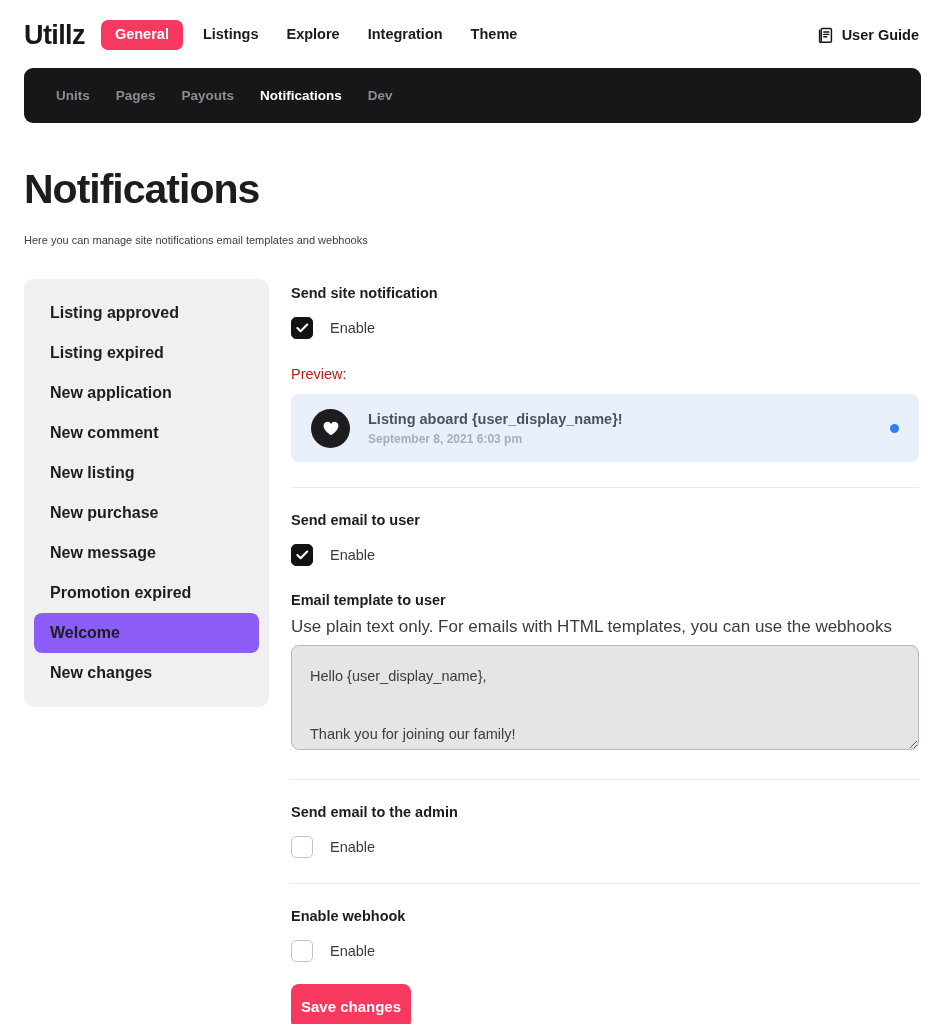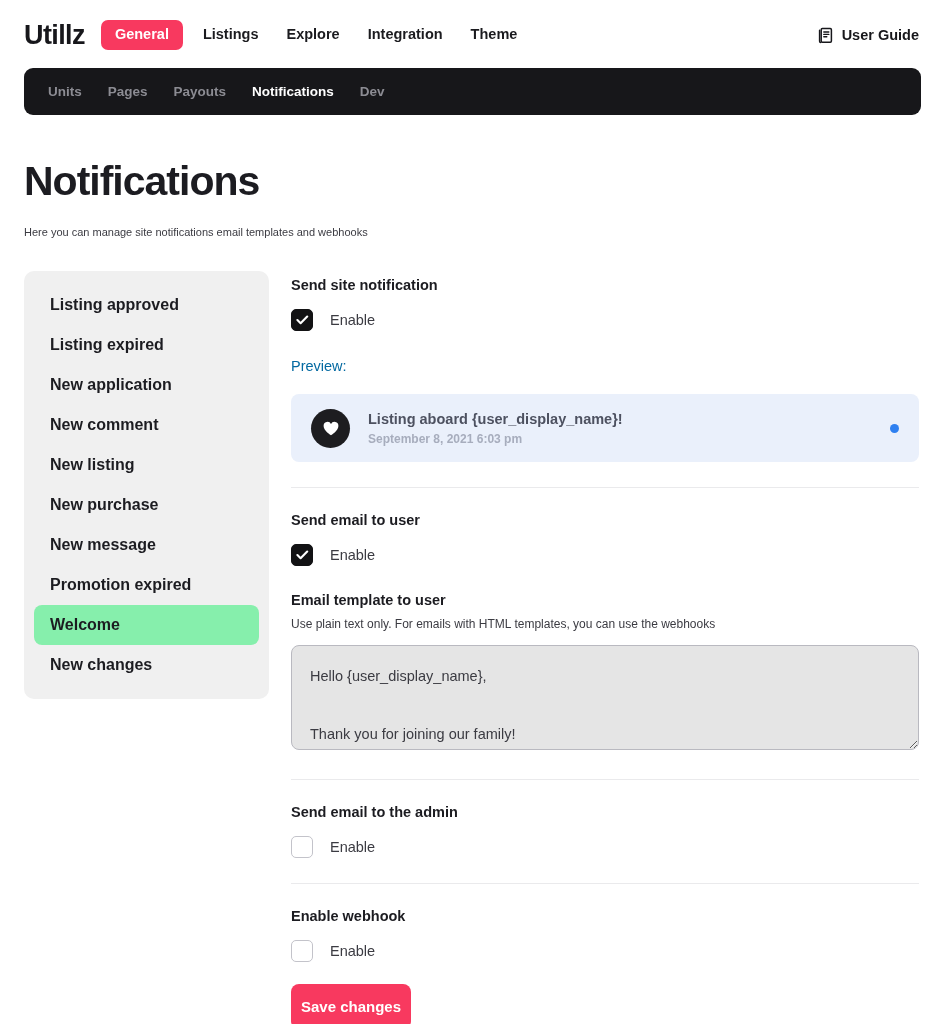--- a/index.html
+++ b/index.html
@@ -70,24 +70,24 @@
     color: #17171b;
     cursor: pointer;
     padding-right: 2px;
   }
   .userguide svg { display: block; }
 
   
   .subnav {
     background: #17171a;
     border-radius: 9px;
-    height: 47px;
-    display: flex;
-    align-items: center;
-    padding: 0 14px;
+    height: 55px;
+    display: flex;
+    align-items: center;
+    padding: 0 22px;
     gap: 6px;
     margin-top: 2px;
   }
   .subnav-item {
     font-size: 13.5px;
     font-weight: 700;
     color: #8c8c93;
     padding: 6px 10px;
     line-height: 1;
     cursor: pointer;
@@ -128,21 +128,21 @@
   .side-item {
     font-size: 16px;
     font-weight: 700;
     color: #1c1c21;
     padding: 8px 16px;
     border-radius: 8px;
     line-height: 1.5;
     cursor: pointer;
   }
   .side-item.active {
-    background: #86efac;
+    background: #8b5cf6;
   }
 
   
   .main {
     flex: 1 1 auto;
     padding-top: 6px;
     max-width: 628px;
   }
   .field-label {
     font-size: 14.5px;
@@ -174,23 +174,23 @@
     border: 1.4px solid #c3c3ca;
   }
   .checkbox svg { display: block; }
   .check-label {
     font-size: 14.5px;
     color: #3b3b42;
   }
 
   .preview-label {
     font-size: 14.5px;
-    color: #0369a1;
+    color: #b91c1c;
     margin-top: 27px;
-    margin-bottom: 20px;
+    margin-bottom: 12px;
   }
   .preview-card {
     background: #eaf0fb;
     border-radius: 8px;
     height: 68px;
     display: flex;
     align-items: center;
     padding: 0 20px;
   }
   .avatar {
@@ -230,24 +230,24 @@
     margin-left: 12px;
   }
 
   .divider {
     height: 1px;
     background: #eaeaec;
     margin: 25px 0 24px;
   }
 
   .help-text {
-    font-size: 12px;
+    font-size: 17px;
     color: #3b3b42;
     margin-top: -6px;
-    margin-bottom: 14px;
+    margin-bottom: 8px;
   }
 
   .textarea {
     width: 100%;
     height: 105px;
     border: 1px solid #b9b9c0;
     border-radius: 8px;
     background: #e5e5e5;
     padding: 16px 18px;
     font-family: "Liberation Sans", sans-serif;

